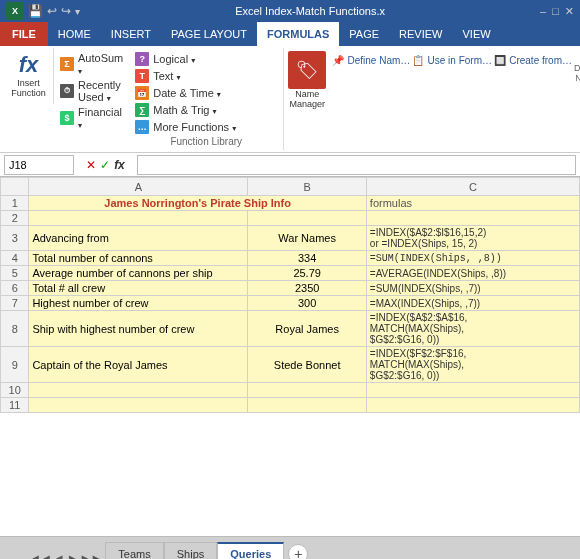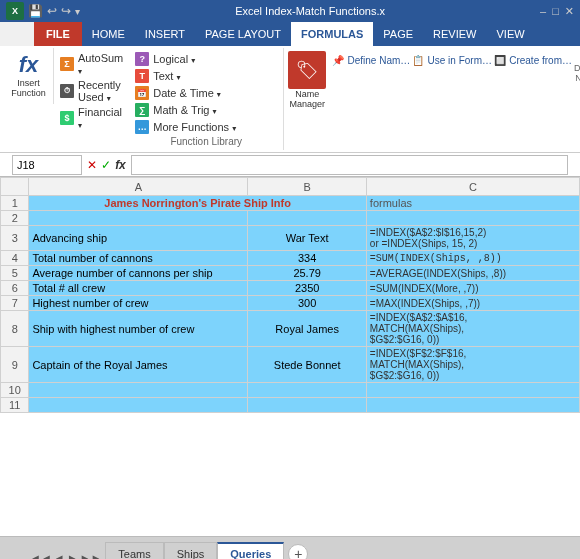--- a/index.html
+++ b/index.html
@@ -28,21 +28,20 @@
     }
     .title-bar-icons { display: flex; gap: 6px; font-size: 11px; color: #ccc; }
     .title-text { font-size: 11px; }
 
     
     .menu-bar {
       background: #2b5797;
       display: flex;
       height: 24px;
       align-items: center;
-      margin-left: 34px;
     }
     .menu-item {
       color: white;
       font-size: 11px;
       padding: 2px 10px;
       height: 100%;
       display: flex;
       align-items: center;
       cursor: pointer;
     }
@@ -135,22 +134,22 @@
     .func-lib-label { font-size: 11px; color: #333; }
     .func-lib-label .dropdown-arrow { font-size: 8px; }
 
     
     .formula-bar {
       display: flex;
       align-items: center;
       background: white;
       border-bottom: 1px solid #bbb;
       height: 24px;
-      padding: 0 12px;
-      gap: 5px;
+      padding: 0 4px;
+      gap: 12px;
     }
     .name-box {
       border: 1px solid #bbb;
       width: 70px;
       height: 20px;
       font-size: 11px;
       padding: 0 4px;
       display: flex; align-items: center;
     }
     .formula-bar-icons { display: flex; gap: 4px; align-items: center; color: #555; font-size: 14px; }
@@ -191,21 +190,21 @@
       font-weight: normal;
       height: 18px;
     }
     table.grid .row-header {
       background: #f2f2f2;
       text-align: center;
       color: #555;
       width: 24px;
       min-width: 24px;
     }
-    table.grid td { background: #7dd3fc; }
+    table.grid td { background: #fef9c3; }
     table.grid .bold-center { font-weight: bold; text-align: center; color: #c0392b; }
     table.grid .col-c { font-size: 10px; color: #333; }
 
     
     .col-row-h { width: 24px; }
     .col-a { width: 185px; }
     .col-b { width: 100px; }
     .col-c-w { width: 180px; }
 
     
@@ -393,22 +392,22 @@
 
         <tr>
           <td class="row-header">2</td>
           <td></td>
           <td></td>
           <td></td>
         </tr>
 
         <tr>
           <td class="row-header">3</td>
-          <td>Advancing ship</td>
-          <td style="text-align:center;">War Text</td>
+          <td>Advancing from</td>
+          <td style="text-align:center;">War Names</td>
           <td class="col-c" style="font-size:10px;">=INDEX($A$2:$I$16,15,2)<br>or =INDEX(Ships, 15, 2)</td>
         </tr>
 
         <tr>
           <td class="row-header">4</td>
           <td>Total number of cannons</td>
           <td style="text-align:center;">334</td>
           <td class="col-c" style="font-size:10px;font-family:Liberation Mono, monospace;">=SUM(INDEX(Ships, ,8))</td>
         </tr>
 
@@ -416,21 +415,21 @@
           <td class="row-header">5</td>
           <td>Average number of cannons per ship</td>
           <td style="text-align:center;">25.79</td>
           <td class="col-c" style="font-size:10px;">=AVERAGE(INDEX(Ships, ,8))</td>
         </tr>
 
         <tr>
           <td class="row-header">6</td>
           <td>Total # all crew</td>
           <td style="text-align:center;">2350</td>
-          <td class="col-c" style="font-size:10px;">=SUM(INDEX(More, ,7))</td>
+          <td class="col-c" style="font-size:10px;">=SUM(INDEX(Ships, ,7))</td>
         </tr>
 
         <tr>
           <td class="row-header">7</td>
           <td>Highest number of crew</td>
           <td style="text-align:center;">300</td>
           <td class="col-c" style="font-size:10px;">=MAX(INDEX(Ships, ,7))</td>
         </tr>
 
         <tr>

